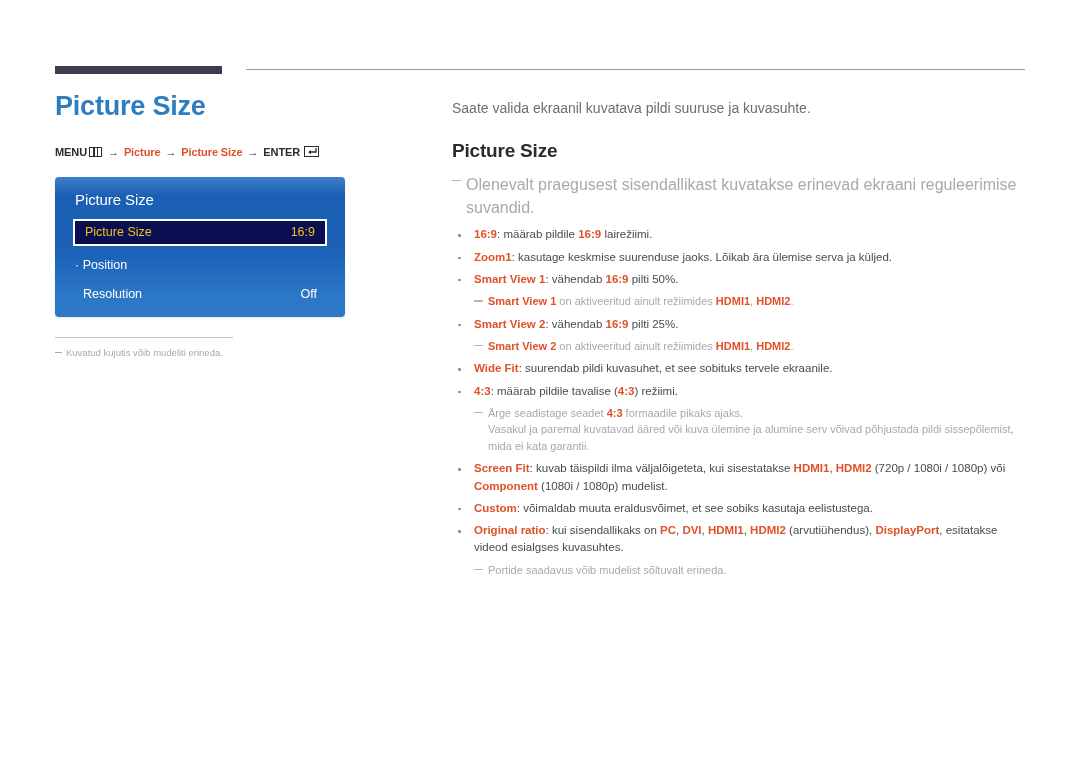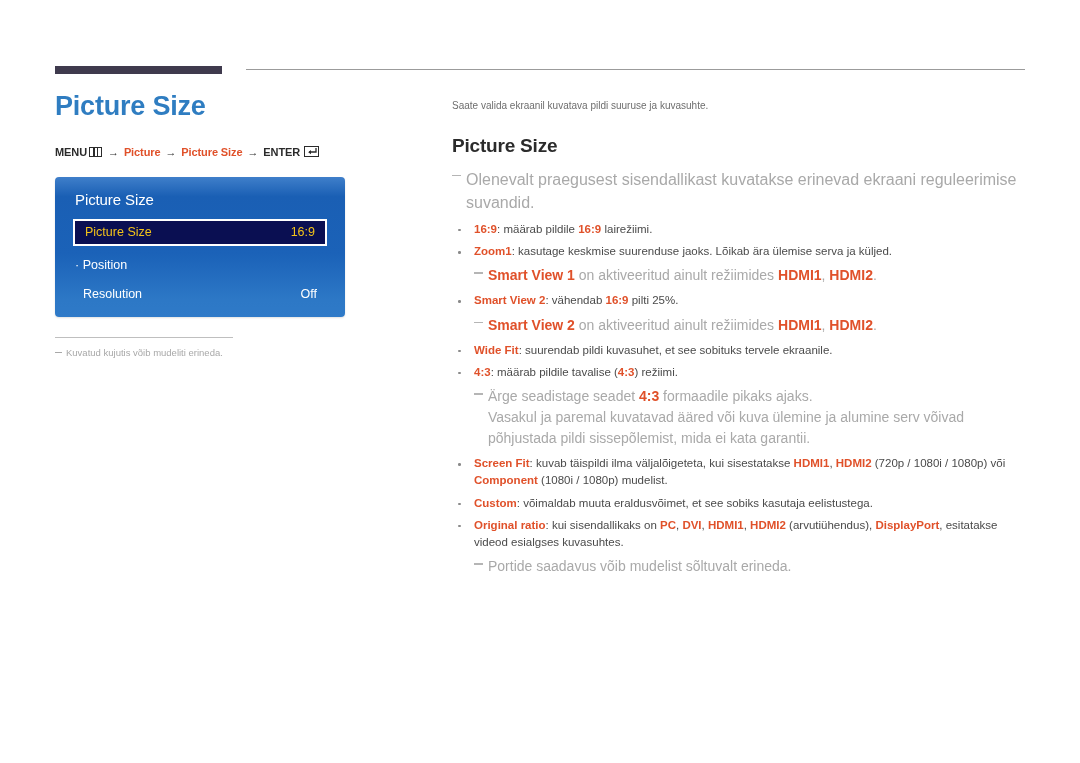--- a/index.html
+++ b/index.html
@@ -184,21 +184,21 @@
   }
 
   
   .right-col {
     position: absolute;
     left: 452px;
     top: 99px;
     width: 575px;
   }
   .intro {
-    font-size: 10px;
+    font-size: 14px;
     color: #6e6e6e;
     margin-bottom: 22px;
     line-height: 1.35;
   }
   .section-title {
     font-size: 19px;
     font-weight: bold;
     color: #2b2b2b;
     margin: 0 0 11px 0;
     letter-spacing: -0.2px;
@@ -243,21 +243,21 @@
     height: 2.5px;
     background: #8a8a8a;
     border-radius: 50%;
   }
   ul.bullets > li.nobullet::before { display: none; }
   ul.bullets b { color: #e0512a; }
 
   .subnote {
     position: relative;
     padding-left: 14px;
-    font-size: 14px;
+    font-size: 11px;
     color: #a9a9a9;
     line-height: 1.5;
     margin: 3px 0 6px 0;
   }
   .subnote .ndash {
     position: absolute;
     left: 0;
     top: 7px;
     width: 9px;
     height: 1.6px;
@@ -327,20 +327,23 @@
 
       <li>
         <b>16:9</b><span>: määrab pildile </span><b>16:9</b><span> lairežiimi.</span>
       </li>
 
       <li>
         <b>Zoom1</b><span>: kasutage keskmise suurenduse jaoks. Lõikab ära ülemise serva ja küljed.</span>
       </li>
 
 
+      <li>
+        <b>Smart View 1</b><span>: vähendab </span><b>16:9</b><span> pilti 50%.</span>
+      </li>
 
       <li class="nobullet">
         <div class="subnote">
           <span class="ndash"></span><b>Smart View 1</b><span> on aktiveeritud ainult režiimides </span><b>HDMI1</b><span>, </span><b>HDMI2</b><span>.</span>
         </div>
       </li>
 
       <li>
         <b>Smart View 2</b><span>: vähendab </span><b>16:9</b><span> pilti 25%.</span>
       </li>

